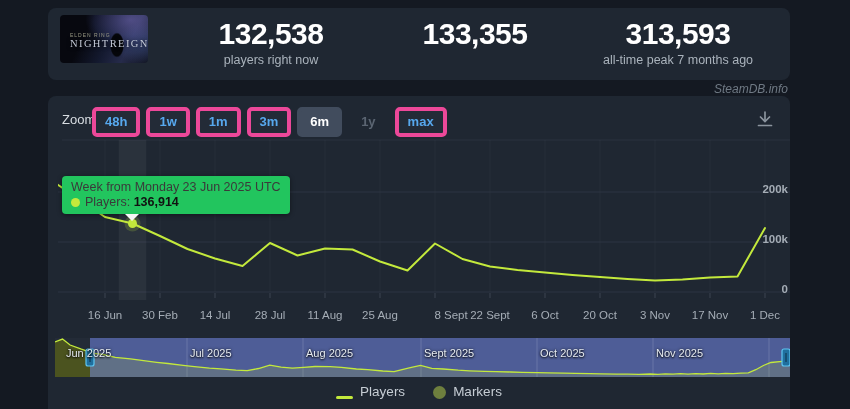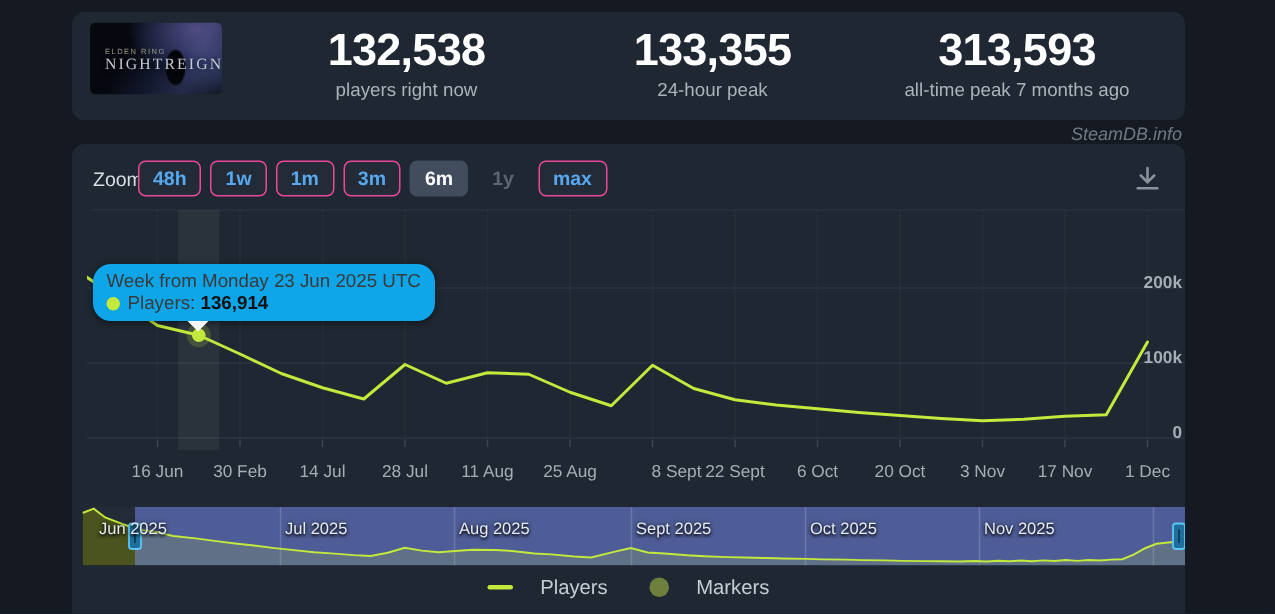--- a/index.html
+++ b/index.html
@@ -32,66 +32,65 @@
   .stat .num{font-size:30px;font-weight:bold;color:#ffffff;letter-spacing:-.5px;line-height:34px;}
   .stat .lbl{font-size:12.5px;color:#aab3bc;margin-top:2px;}
 
   #credit{position:absolute;left:48px;top:82px;width:740px;text-align:right;
     font-style:italic;font-size:12px;color:#6f7984;}
 
   
   #zoom-label{position:absolute;left:14px;top:16px;font-size:13px;color:#d8dde2;}
   #zoom-buttons{position:absolute;left:44px;top:11px;display:flex;gap:6px;align-items:center;}
   .zbtn{font-family:inherit;font-size:13px;font-weight:bold;color:#57a8ee;background:#232b37;
-    border:1px solid #ec4899;border-radius:5px;padding:3px 9px;line-height:16px;cursor:pointer;}
+    border:4px solid #ec4899;border-radius:5px;padding:3px 9px;line-height:16px;cursor:pointer;}
   .zbtn.selected{background:#414c5d;border-color:#414c5d;color:#ffffff;}
   .zbtn.disabled{background:transparent;border-color:transparent;color:#5b6572;cursor:default;}
   #download-btn{position:absolute;left:704px;top:12px;width:26px;height:24px;cursor:pointer;}
 
   
   .xlab{position:absolute;top:213px;transform:translateX(-50%);font-size:11.5px;color:#a5adb6;white-space:nowrap;}
   .ylab{position:absolute;width:60px;text-align:right;font-size:11.5px;color:#a5adb6;font-weight:bold;}
 
   
-  #tooltip{position:absolute;left:14px;top:80px;background:#0ea5e9;border-radius:12px;
+  #tooltip{position:absolute;left:14px;top:80px;background:#22c55e;border-radius:4px;
     padding:4px 9px 5px 9px;font-size:12.5px;color:#3a3a3a;white-space:nowrap;
     box-shadow:0 1px 5px rgba(0,0,0,.45);z-index:5;}
   #tooltip .row2{margin-top:1px;display:flex;align-items:center;}
   #tooltip .dot{width:9px;height:9px;border-radius:50%;background:#c3e93c;margin-right:5px;display:inline-block;}
   #tooltip b{color:#111;}
   #tooltip .arrow{position:absolute;bottom:-7px;left:63px;width:0;height:0;
     border-left:7px solid transparent;border-right:7px solid transparent;border-top:7px solid #f6f6f6;}
 
   
   #navigator{position:absolute;left:7px;top:242px;width:735px;height:39px;}
   .navlab{position:absolute;top:9px;font-size:11px;color:#e6ebf1;text-shadow:0 1px 2px rgba(0,0,0,.9),0 0 3px rgba(0,0,0,.7);white-space:nowrap;}
 
   
   #legend{position:absolute;left:0;top:288px;width:742px;display:flex;justify-content:center;gap:28px;align-items:center;}
-  .legend-item{display:flex;align-items:center;gap:18px;cursor:pointer;}
+  .legend-item{display:flex;align-items:flex-end;gap:7px;cursor:pointer;}
   .legend-item .txt{font-size:13.5px;color:#c6cdd4;}
   .sw-line{width:17px;height:3px;border-radius:2px;background:#c3e93c;}
   .sw-circle{width:13px;height:13px;border-radius:50%;background:#6e7f3e;}
 </style>
 </head>
 <body>
 
 <div class="panel" id="header-panel">
   <div id="capsule">
     <div class="knight"></div>
     <div class="t1">ELDEN RING</div>
     <div class="t2">NIGHTREIGN</div>
   </div>
   <div class="stat" style="left:223px">
     <div class="num">132,538</div>
     <div class="lbl">players right now</div>
   </div>
   <div class="stat" style="left:427px">
     <div class="num">133,355</div>
-    <div class="lbl">24-hour peak</div>
   </div>
   <div class="stat" style="left:630px">
     <div class="num">313,593</div>
     <div class="lbl">all-time peak 7 months ago</div>
   </div>
 </div>
 
 <div id="credit">SteamDB.info</div>
 
 <div class="panel" id="chart-panel">

